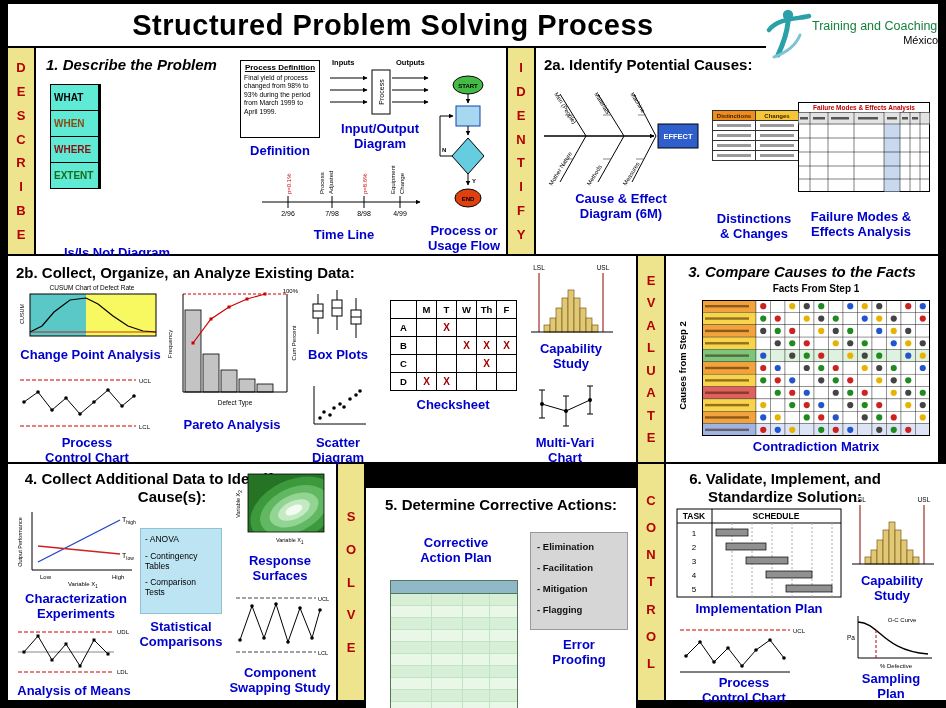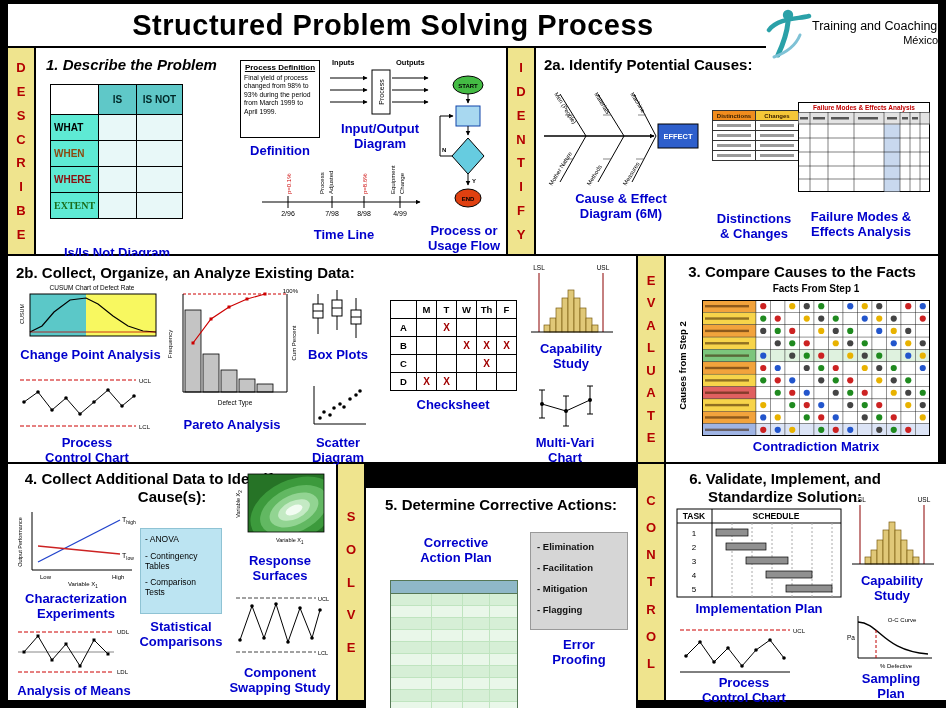--- a/index.html
+++ b/index.html
@@ -9,29 +9,29 @@
 .heading{position:absolute;font-weight:bold;font-size:15px;color:#000;line-height:1.18;}
 .dlabel{position:absolute;color:#0000CC;font-weight:bold;font-size:13px;line-height:1.13;text-align:center;}
 .vband{position:absolute;background:#EFE48E;display:flex;flex-direction:column;align-items:center;justify-content:space-between;color:#B40000;font-weight:bold;font-size:13px;}
 .vband span{display:block;line-height:1;}
 svg{display:block;position:absolute;}
 svg text{font-family:"Liberation Sans",sans-serif;}
 #title-bar{display:block;}
 #main-title{position:absolute;left:10px;top:0;bottom:0;right:170px;display:flex;align-items:center;justify-content:center;font-size:29px;font-weight:800;color:#000;letter-spacing:.5px;white-space:nowrap;}
 #logo{position:absolute;left:766px;top:5px;width:172px;height:55px;background:#fff;z-index:5;display:flex;align-items:center;}
 #logo svg{position:static;}
-#logo-name{font-size:12.5px;color:#000000;}
+#logo-name{font-size:12.5px;color:#15803d;}
 #logo-region{font-size:11px;color:#000;text-align:right;margin-top:1px;}
 .iztable{position:absolute;border-collapse:collapse;}
 .iztable td{border:1.5px solid #000;font-weight:bold;}
 .iz-h{background:#5FC8C8;font-size:10px;text-align:center;width:38px;height:30px;color:#002828;}
 .iz-hn{width:46px;}
 .iz-r{width:48px;height:26px;font-size:10px;padding-left:3px;background:#5eead4;}
 .iz-c{background:#E8F8F8;}
-.c0{color:#000;}.c1{color:#8B4A10;}.c2{color:#8B1010;}.c3{color:#1A6B1A;font-family:Liberation Serif, serif;}
+.c0{color:#000;}.c1{color:#8B4A10;}.c2{color:#8B1010;}.c3{color:#1A6B1A;}
 .defbox{position:absolute;border:1px solid #000;background:#fff;padding:2px 3px;}
 .deftitle{font-size:8px;font-weight:bold;text-decoration:underline;text-align:center;margin-bottom:2px;}
 .deftext{font-size:6.8px;line-height:1.25;color:#000;}
 .dtable{position:absolute;border-collapse:collapse;background:#fff;}
 .dtable th,.dtable td{border:1px solid #333;width:43px;height:10px;padding:0;}
 .dtable th{font-size:6px;line-height:1;}
 .dh1{background:#F08C1E;color:#3B2000;}
 .dh2{background:#F5C738;color:#3B2000;}
 .mbar{height:2.5px;background:#9A9A9A;margin:0 4px;}
 #fmea{position:absolute;left:262px;top:54px;width:132px;}
@@ -127,25 +127,20 @@
       <span>R</span>
       <span>O</span>
       <span>L</span>
     </div>
 
   <div class="panel" style="left:36px;top:48px;width:470px;height:206px;">
     <div class="heading" style="left:10px;top:8px;font-style:italic;">1. Describe the Problem</div>
 
     <table class="iztable" style="left:14px;top:36px;">
       <tbody>
-          <tr>
-        <td class="iz-r" style="border-color:#000;background:#fff;"></td>
-        <td class="iz-h">IS</td>
-        <td class="iz-h iz-hn">IS NOT</td>
-      </tr>
       <tr>
             <td class="iz-r c0">WHAT</td>
             <td class="iz-c"></td>
             <td class="iz-c"></td>
           </tr>
       <tr>
             <td class="iz-r c1">WHEN</td>
             <td class="iz-c"></td>
             <td class="iz-c"></td>
           </tr>
@@ -531,21 +526,21 @@
           <circle cx="62" cy="22" r="2"></circle>
       </g>
     </svg>
     <div class="dlabel" style="left:512px;top:180px;width:90px;">
       <div>Multi-Vari</div>
         <div>Chart</div>
     </div>
   </div>
 
   <div class="panel" style="left:666px;top:256px;width:272px;height:206px;">
-    <div class="heading" style="left:0;right:0;top:7px;text-align:center;">3. Compare Causes to the Facts</div>
+    <div class="heading" style="left:0;right:0;top:7px;text-align:center;font-style:italic;">3. Compare Causes to the Facts</div>
     <div style="position:absolute;left:36px;top:27px;width:228px;text-align:center;font-weight:bold;font-size:10px;">Facts From Step 1</div>
     <div style="position:absolute;left:-44px;top:104px;width:120px;transform:rotate(-90deg);text-align:center;font-weight:bold;font-size:9.5px;">Causes from Step 2</div>
     <svg id="matrix-svg" style="left:36px;top:44px;" width="228" height="136" viewBox="0 0 228 136">
         <rect x="0" y="0" width="54" height="12.363636363636363" fill="#F2A33C" stroke="#333" stroke-width="0.4"></rect>
         <rect x="3" y="4.9818181818181815" width="44" height="2.4" fill="rgba(60,30,0,0.55)"></rect>
         <rect x="54" y="0" width="14.5" height="12.363636363636363" fill="#FFFFFF" stroke="#333" stroke-width="0.4"></rect>
         <circle cx="61.25" cy="6.181818181818182" r="3.1" fill="#CC2222"></circle>
         <rect x="68.5" y="0" width="14.5" height="12.363636363636363" fill="#FFFFFF" stroke="#333" stroke-width="0.4"></rect>
         <rect x="83" y="0" width="14.5" height="12.363636363636363" fill="#FFFFFF" stroke="#333" stroke-width="0.4"></rect>
         <circle cx="90.25" cy="6.181818181818182" r="3.1" fill="#E8B200"></circle>

